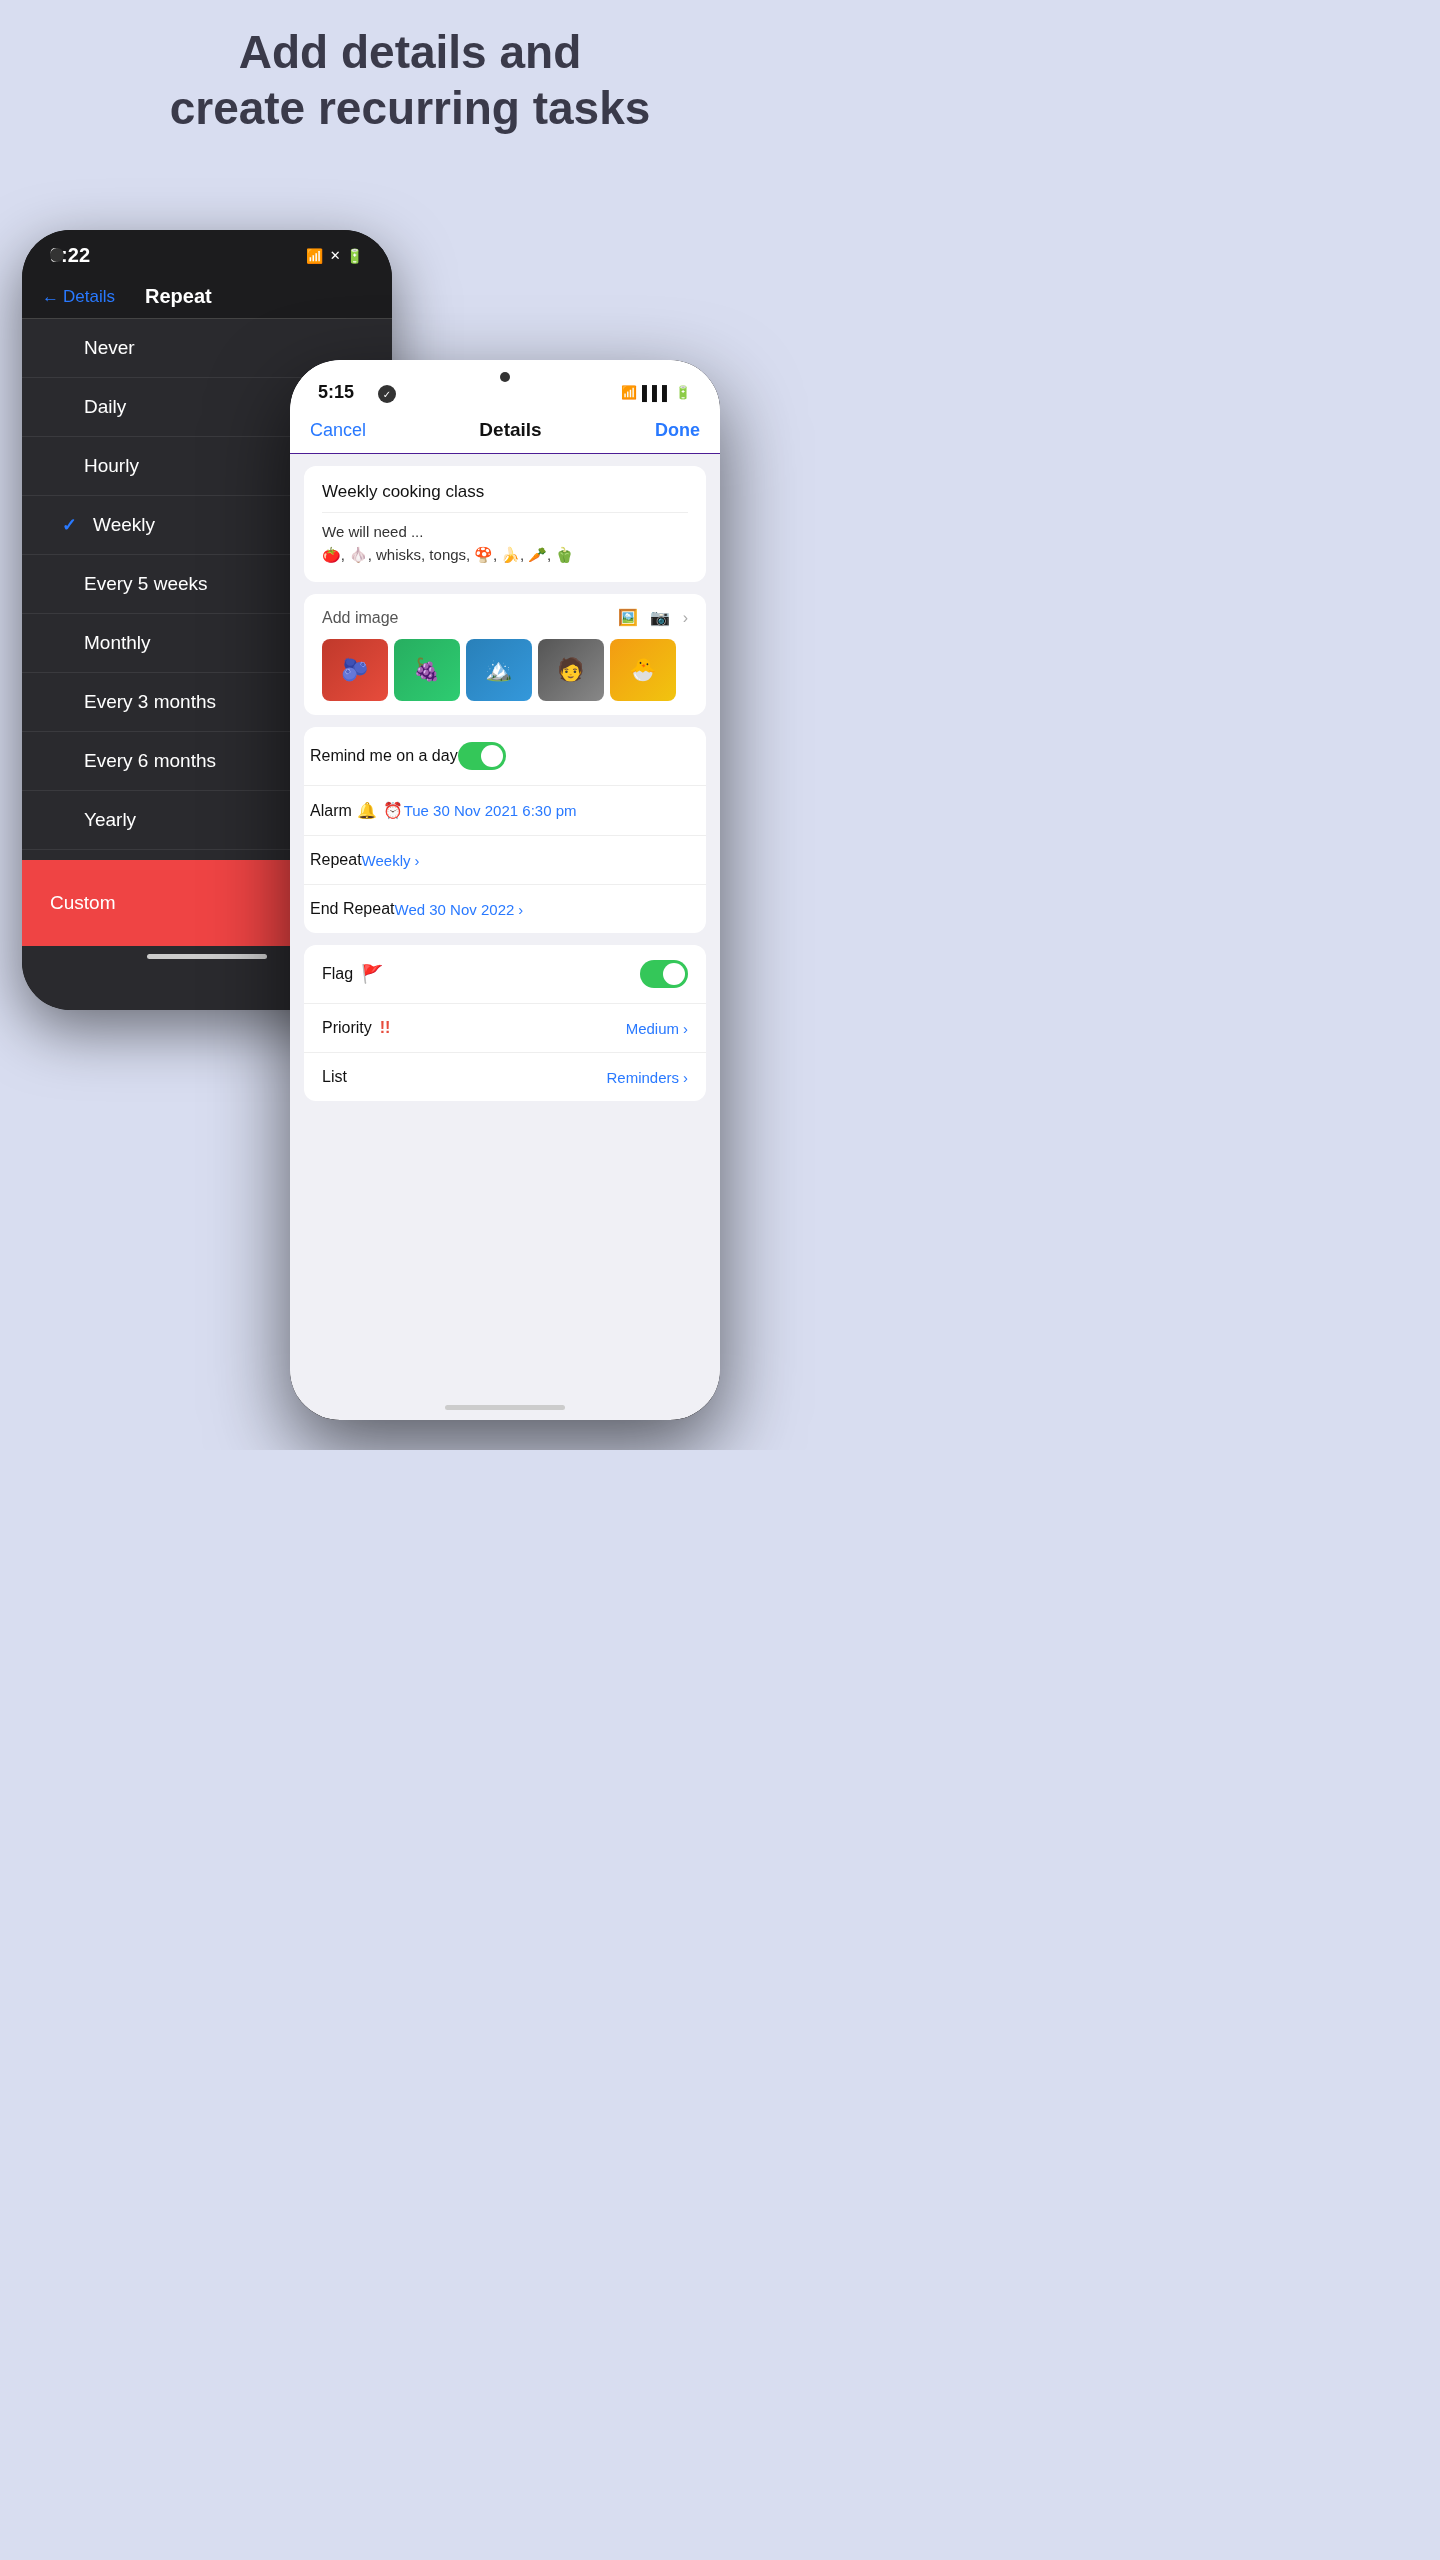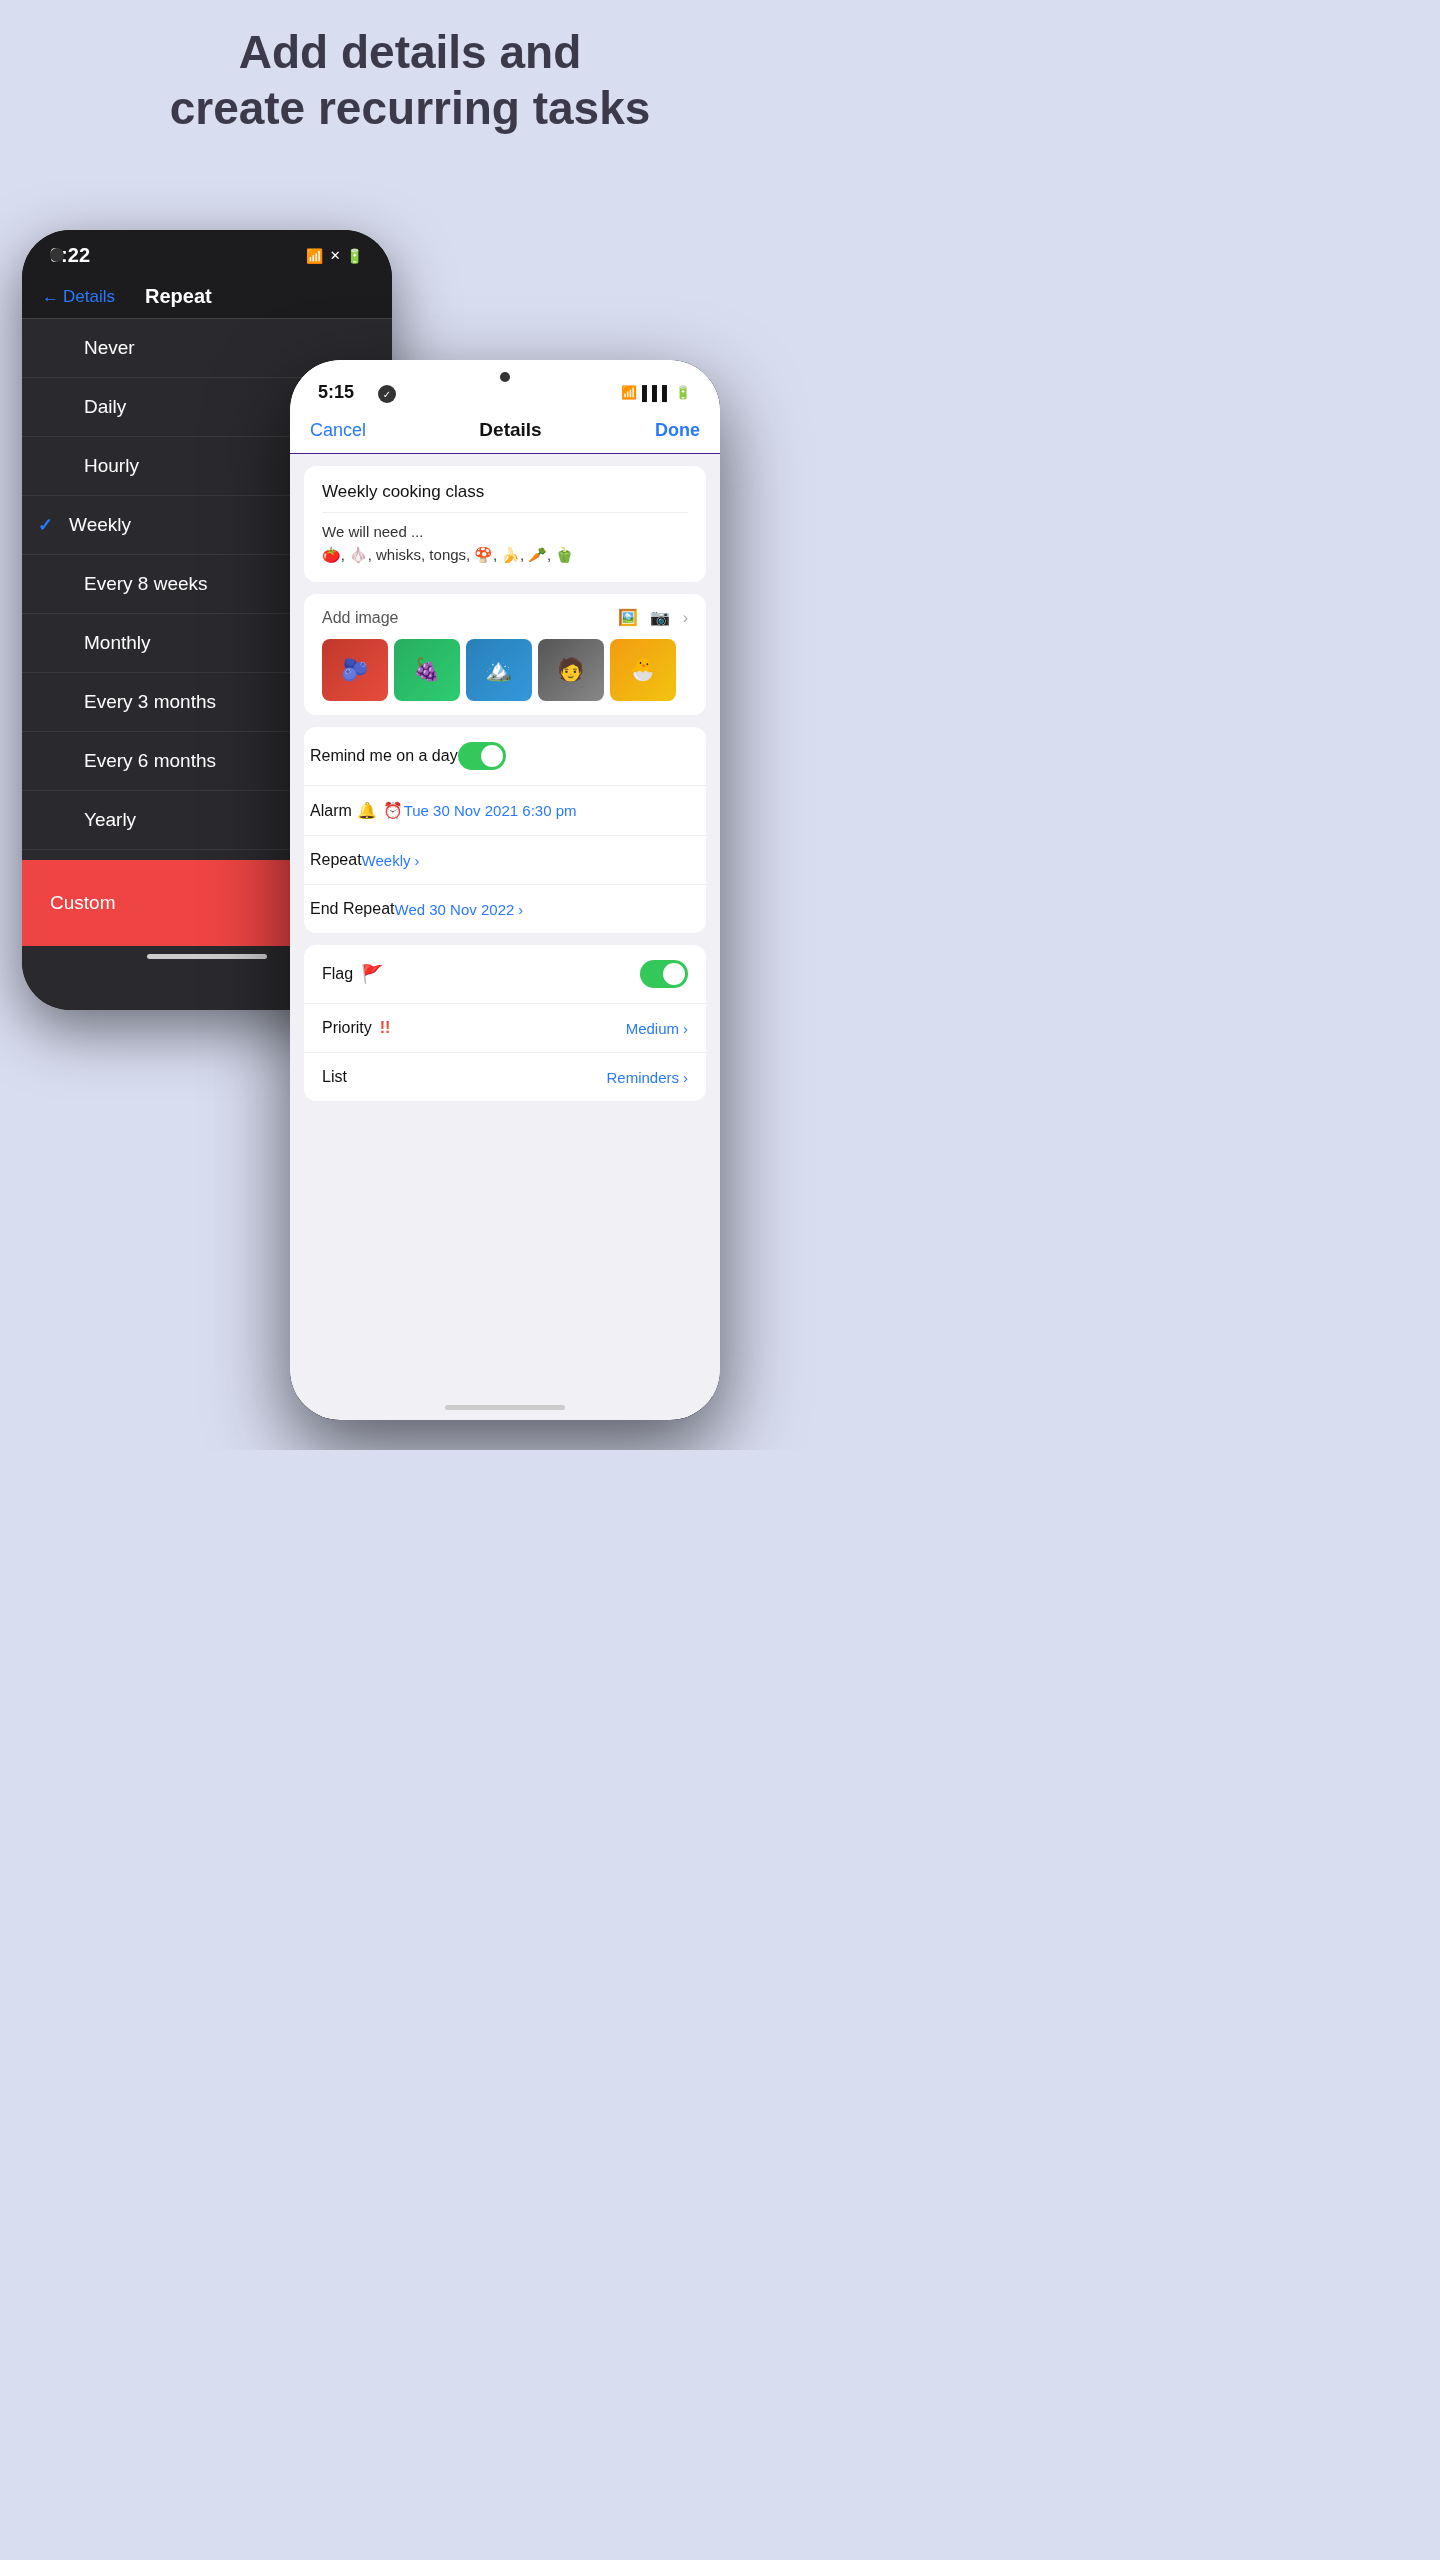--- a/index.html
+++ b/index.html
@@ -79,21 +79,21 @@
       margin-left: 30px;
     }
 
     .repeat-list {
       background: #2a2a2e;
     }
 
     .repeat-item {
       display: flex;
       align-items: center;
-      padding: 18px 16px;
+      padding: 18px 40px;
       border-bottom: 1px solid #3a3a3e;
       color: #ffffff;
       font-size: 19px;
       position: relative;
     }
 
     .repeat-item.selected {
       color: #ffffff;
     }
 
@@ -451,21 +451,21 @@
         <span>Daily</span>
       </div>
       <div class="repeat-item no-check">
         <span>Hourly</span>
       </div>
       <div class="repeat-item selected">
         <span class="check">✓</span>
         <span>Weekly</span>
       </div>
       <div class="repeat-item no-check">
-        <span>Every 8 weeks</span>
+        <span>Every 5 weeks</span>
       </div>
       <div class="repeat-item no-check">
         <span>Monthly</span>
       </div>
       <div class="repeat-item no-check">
         <span>Every 3 months</span>
       </div>
       <div class="repeat-item no-check">
         <span>Every 6 months</span>
       </div>

